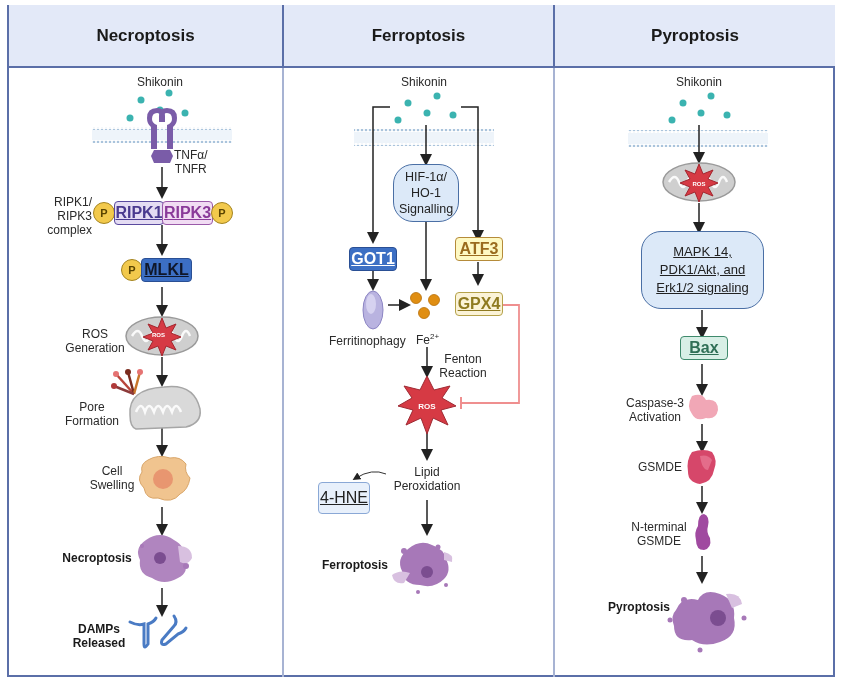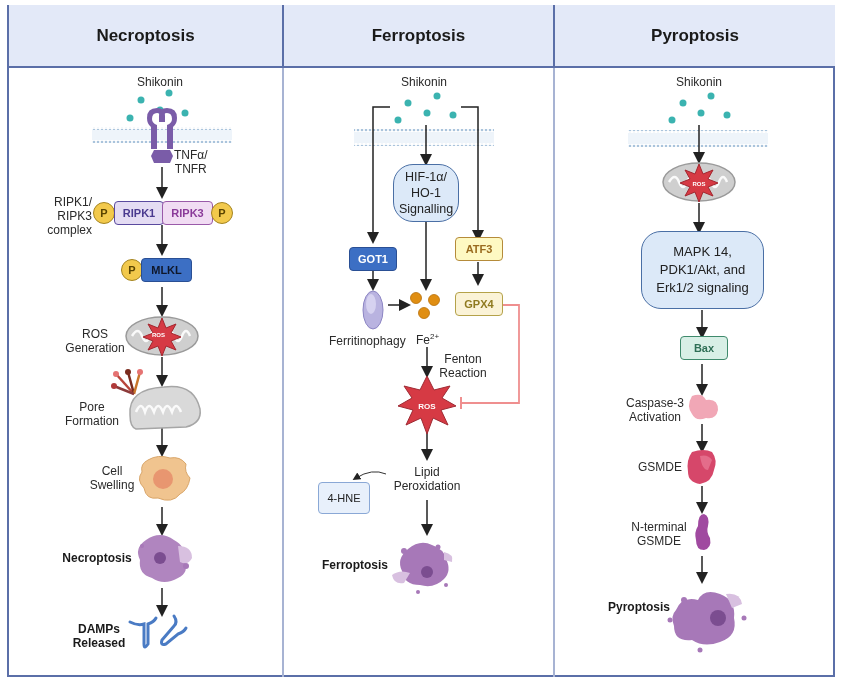--- a/index.html
+++ b/index.html
@@ -10,21 +10,21 @@
   .hdr { position: absolute; top: 5px; height: 63px; background: #e3e9f8;
          border-bottom: 2px solid #5b6fa8; box-sizing: border-box;
          display: flex; align-items: center; justify-content: center;
          font-weight: bold; font-size: 17px; color: #1a1a1a; }
   .vline { position: absolute; top: 5px; width: 2px; background: #5b6fa8; height: 672px; }
   .vline.light { background: #a7b3d3; }
   .lbl { position: absolute; font-size: 12px; line-height: 14px; color: #2a2a2a; text-align: center; white-space: nowrap; }
   .lbl.bold { font-weight: bold; color: #1a1a1a; }
   .lbl.right { text-align: right; }
   .pill { position: absolute; border-radius: 4px; display: flex; align-items: center; justify-content: center;
-          font-weight: bold; font-size: 11px; box-sizing: border-box; }
+          font-weight: bold; font-size: 16px; box-sizing: border-box; text-decoration: underline; }
   .box { position: absolute; border-radius: 20px; display: flex; align-items: center; justify-content: center;
          text-align: center; font-size: 12.5px; line-height: 16px; box-sizing: border-box; color: #222; }
   svg.layer { position: absolute; left: 0; top: 0; width: 842px; height: 685px; pointer-events: none; }
   .pcircle { position: absolute; width: 22px; height: 22px; border-radius: 50%; background: #f2c94c;
              border: 1.5px solid #a48420; box-sizing: border-box; display: flex; align-items: center; justify-content: center;
              font-weight: bold; font-size: 11px; color: #5a4400; }
 </style>
 </head>
 <body>
 
@@ -265,21 +265,21 @@
   <div>Reaction</div>
 </div>
 <div class="lbl" style="left:390px;top:465px;width:74px;">
   <div>Lipid</div>
   <div>Peroxidation</div>
 </div>
 <div class="pill" style="left:318px;top:482px;width:52px;height:32px;background:#e8f0fb;border:1.5px solid #8aa8d6;color:#222;font-weight:normal;">4-HNE</div>
 <div class="lbl bold" style="left:322px;top:558px;">Ferroptosis</div>
 
 <div class="lbl" style="left:676px;top:75px;">Shikonin</div>
-<div class="box" style="left:641px;top:231px;width:123px;height:78px;background:#dce9f8;border:1.5px solid #4a6fa5;font-size:13px;line-height:18px;">
+<div class="box" style="left:641px;top:231px;width:123px;height:78px;background:#dce9f8;border:1.5px solid #4a6fa5;font-size:13px;line-height:18px;text-decoration:underline;">
   <div>
     <div>MAPK 14,</div>
     <div>PDK1/Akt, and</div>
     <div>Erk1/2 signaling</div>
   </div>
 </div>
 <div class="pill" style="left:680px;top:336px;width:48px;height:24px;background:#d8efe6;border:1.5px solid #3f8a6c;color:#2f6f56;">Bax</div>
 <div class="lbl" style="left:620px;top:396px;width:70px;">
   <div>Caspase-3</div>
   <div>Activation</div>

